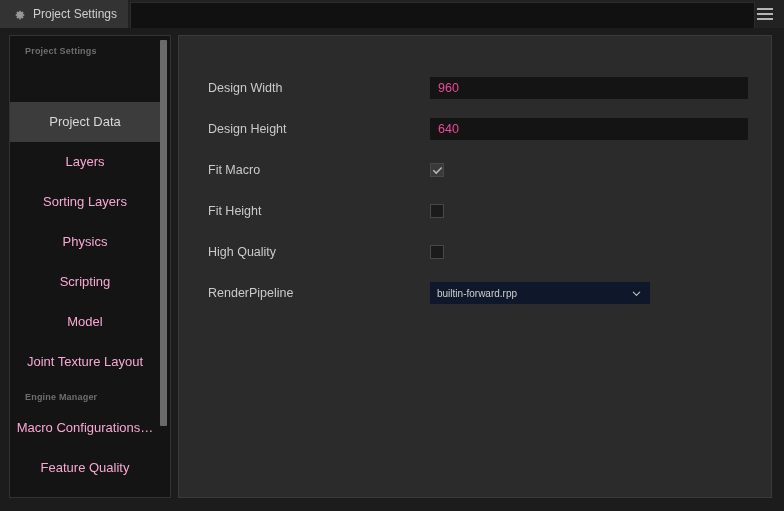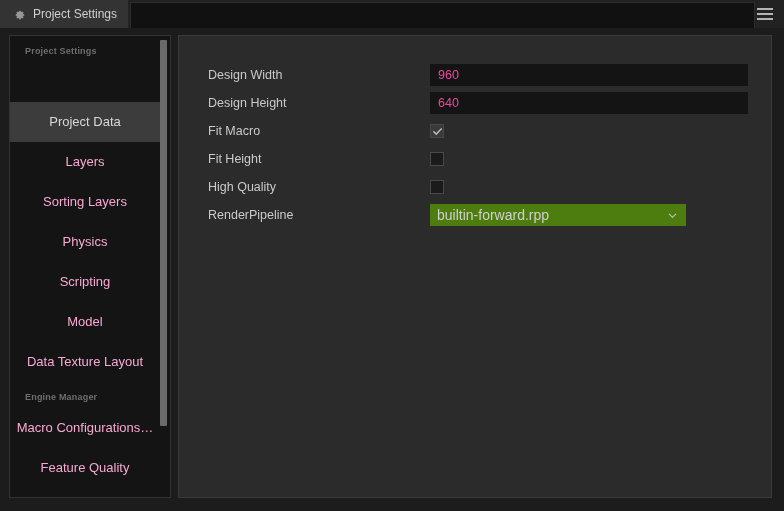--- a/index.html
+++ b/index.html
@@ -124,20 +124,21 @@
   }
   .form {
     position: absolute;
     left: 29px; top: 25px;
     width: 540px;
   }
   .form-row {
     height: 28px;
     display: flex;
     align-items: center;
+    margin-top: 13px;
   }
   .form-label {
     width: 222px;
     font-size: 12.5px;
     color: #cacaca;
     flex-shrink: 0;
   }
   .text-input {
     width: 322px;
     height: 22px;
@@ -156,29 +157,29 @@
     border: 1px solid #484848;
     box-sizing: border-box;
     display: flex;
     align-items: center;
     justify-content: center;
   }
   .checkbox.checked { background: #3a3a3a; }
   .check-icon { width: 11px; height: 11px; display: block; }
   .checkbox:not(.checked) .check-icon { visibility: hidden; }
   .dropdown {
-    width: 256px;
+    width: 220px;
     height: 22px;
-    background: #4d7c0f;
+    background: #0f172a;
     display: flex;
     align-items: center;
     justify-content: space-between;
     padding: 0 8px 0 7px;
     box-sizing: border-box;
-    font-size: 14px;
+    font-size: 10px;
     color: #cfcfcf;
   }
   .chevron-icon { width: 11px; height: 11px; display: block; }
 </style>
 </head>
 <body>
 
 <div class="tabbar">
   <div class="tab">
     <span>
@@ -199,21 +200,21 @@
 
 <div class="sidebar">
   <div class="sidebar-inner" id="sidebar-inner">
       <div class="group-header">Project Settings</div>
       <div class="side-item selected">Project Data</div>
       <div class="side-item">Layers</div>
       <div class="side-item">Sorting Layers</div>
       <div class="side-item">Physics</div>
       <div class="side-item">Scripting</div>
       <div class="side-item">Model</div>
-      <div class="side-item">Data Texture Layout</div>
+      <div class="side-item">Joint Texture Layout</div>
       <div class="group-header">Engine Manager</div>
       <div class="side-item">Macro Configurations…</div>
       <div class="side-item">Feature Quality</div>
       <div class="group-header">Build</div>
     </div>
   <div class="scrollbar-track">
     <div class="scrollbar-thumb"></div>
   </div>
 </div>
 

